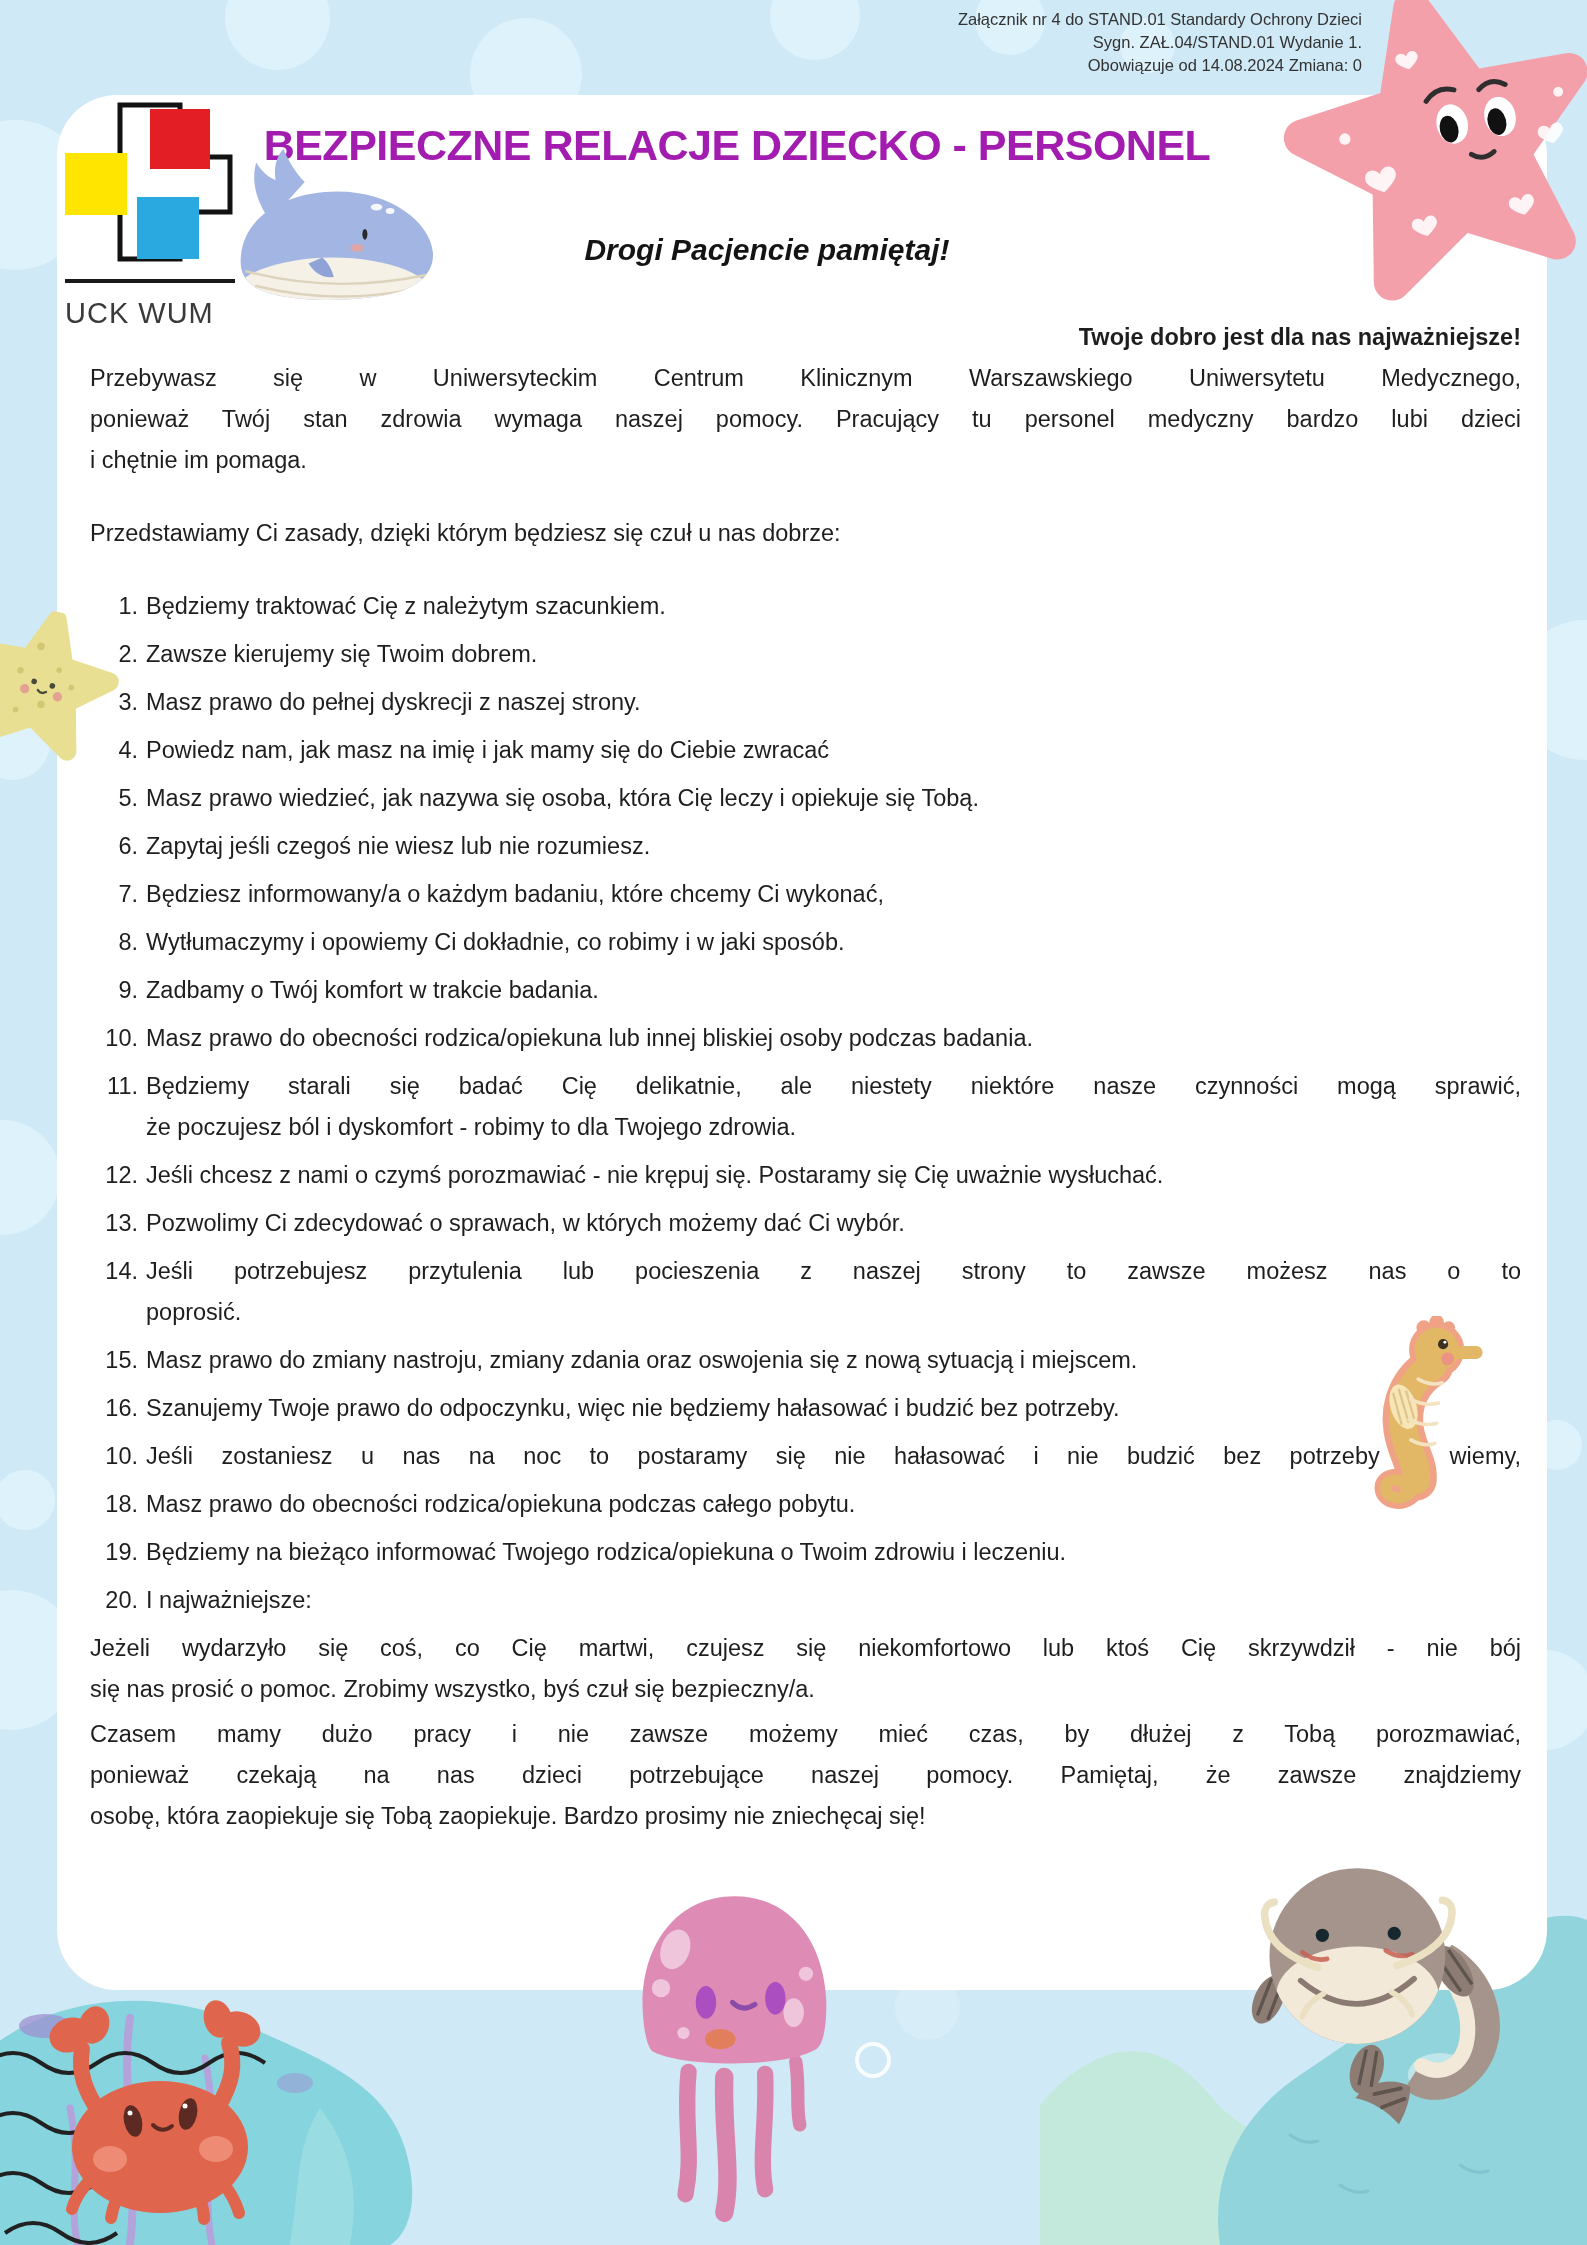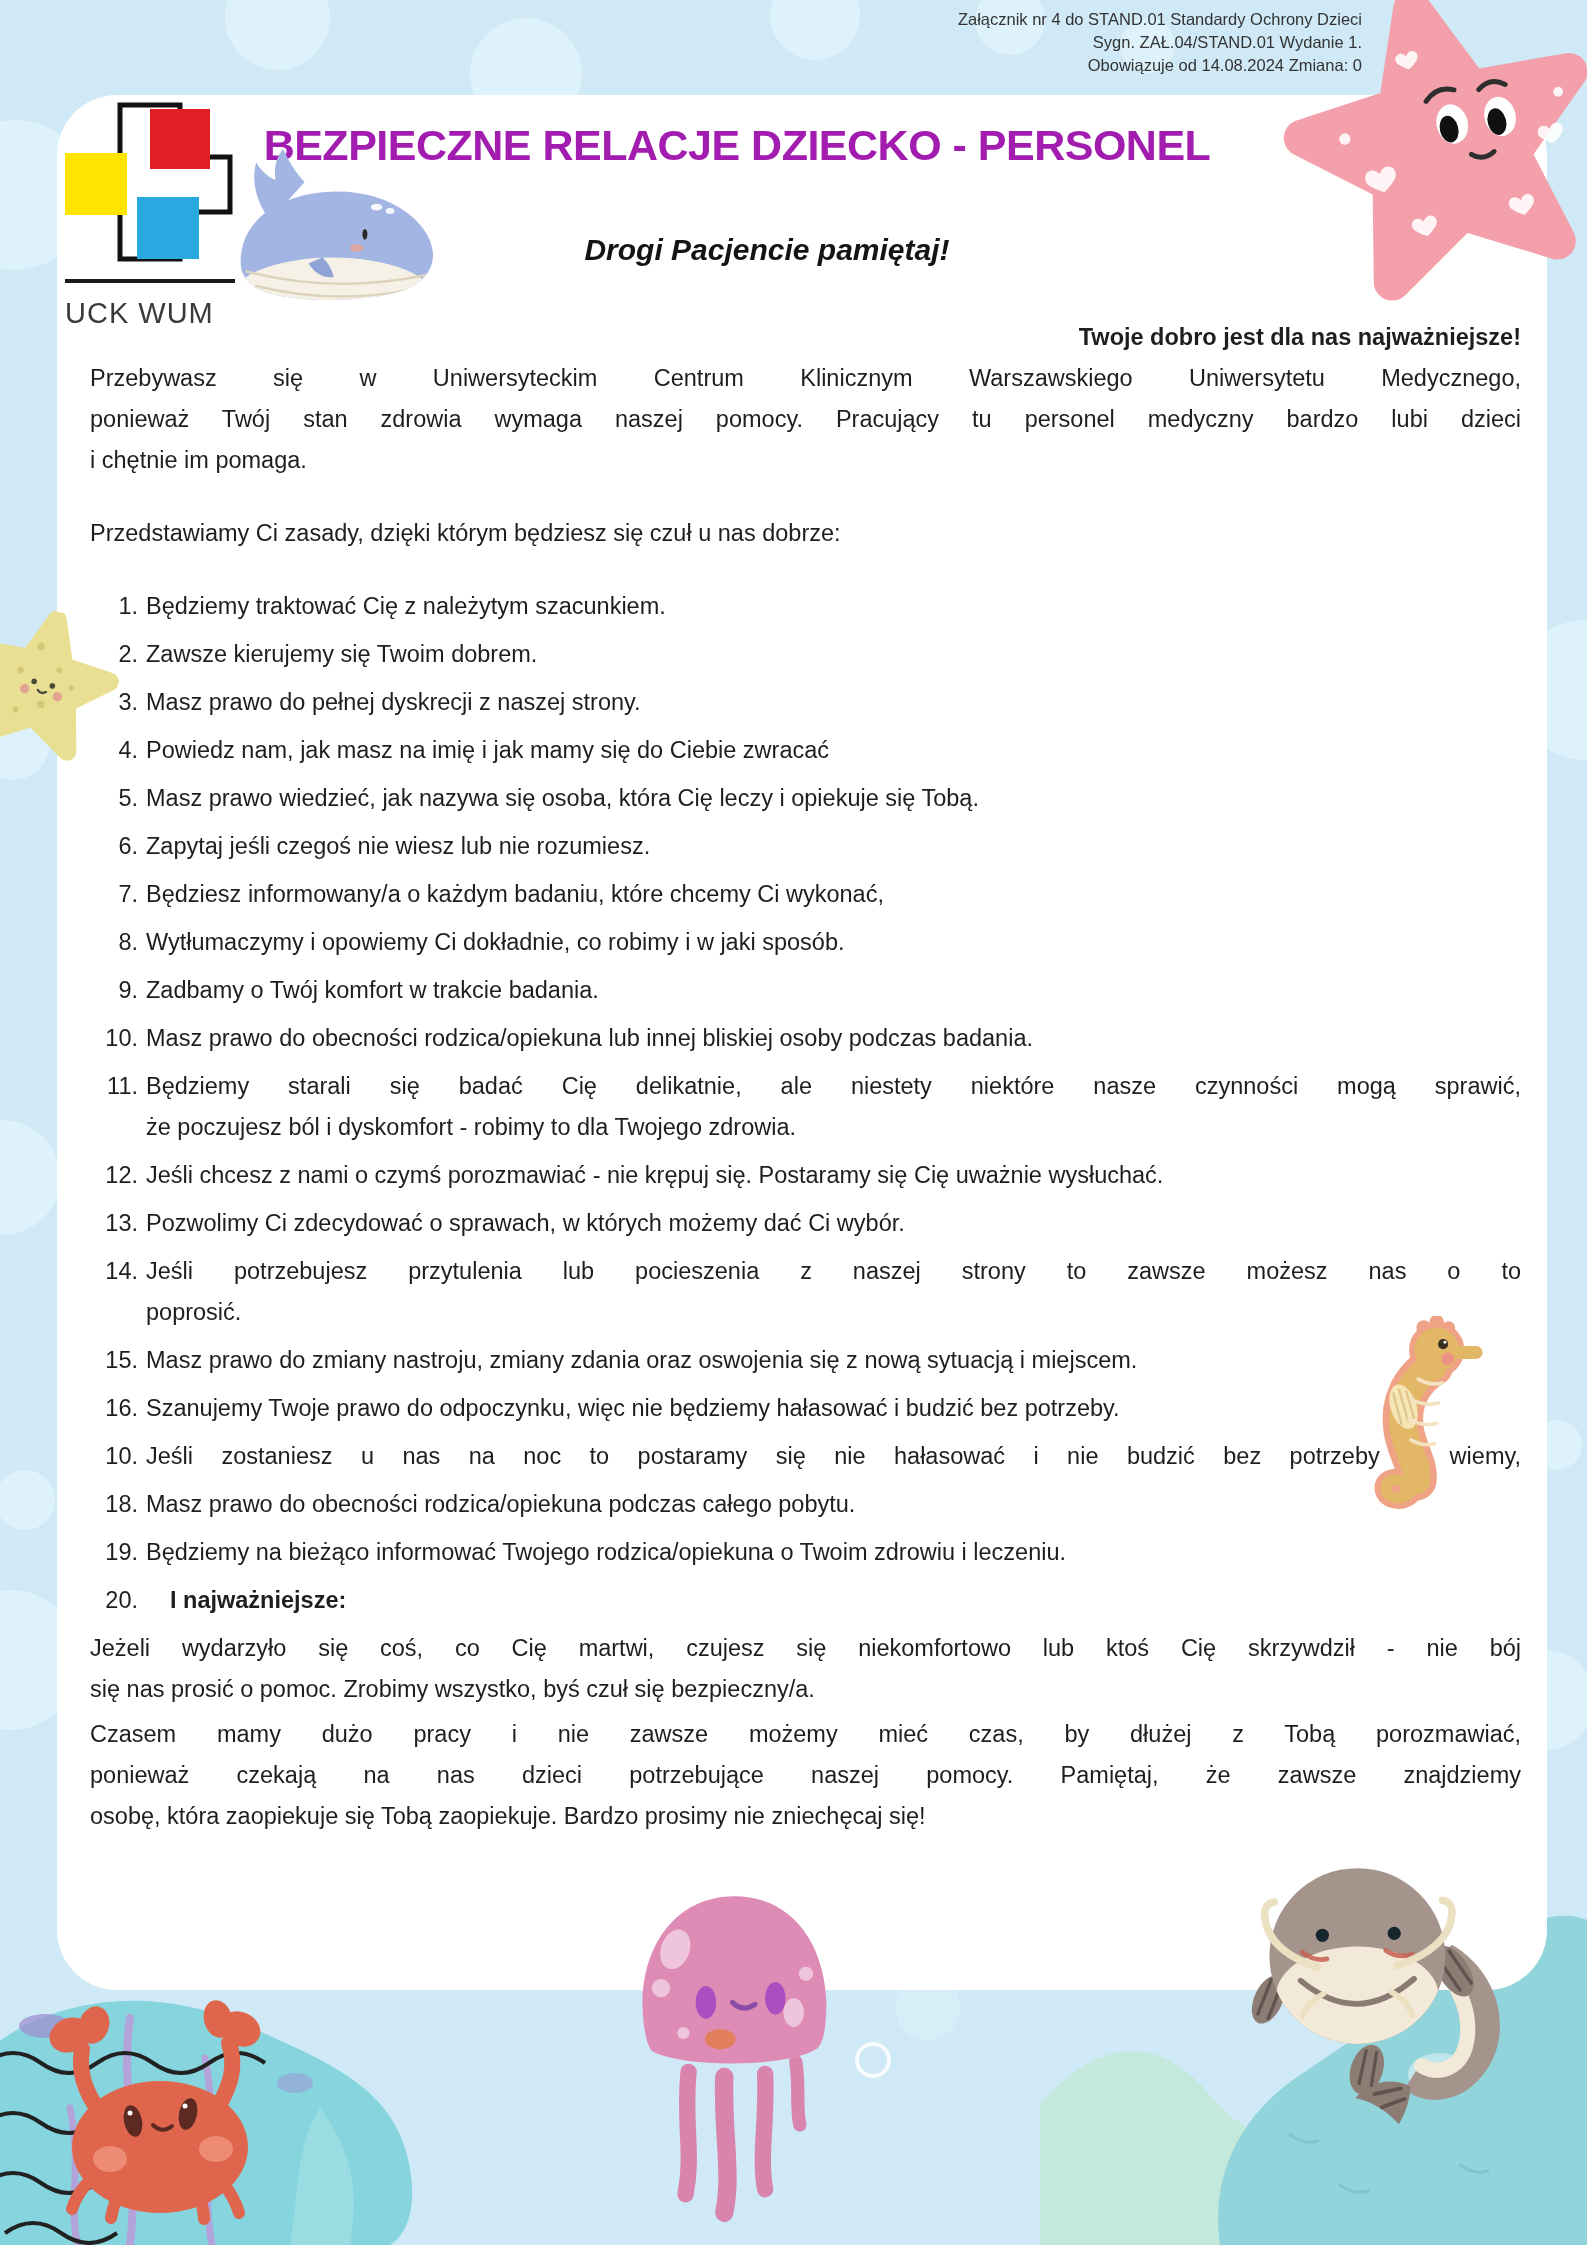--- a/index.html
+++ b/index.html
@@ -19,21 +19,21 @@
   .whale-wrap{position:absolute;left:152px;top:50px;width:238px;height:165px;}
   .body-text{position:absolute;left:33px;right:26px;top:222px;font-size:23.5px;}
   .ln{line-height:41px;}
   .stretch{text-align:justify;text-align-last:justify;}
   .intro-heading{font-weight:700;line-height:41px;text-align:right;}
   .lead{margin-top:32px;line-height:41px;}
   .rules{margin-top:32px;}
   .rule{display:flex;margin-bottom:7px;}
   .rule .num{flex:0 0 48px;text-align:right;line-height:41px;}
   .rule .txt{flex:1;padding-left:8px;}
-  .rule.bold .txt{font-weight:700;margin-left:24px;}
+  .rule.bold .txt{font-weight:400;}
   .para.outro{margin-top:4px;}
   .decor{position:absolute;}
 </style>
 </head>
 <body>
 
 <div class="page">
 
   <div class="bubble" style="left:225px;top:-35px;width:105px;height:105px;"></div>
   <div class="bubble" style="left:770px;top:-30px;width:90px;height:90px;"></div>

